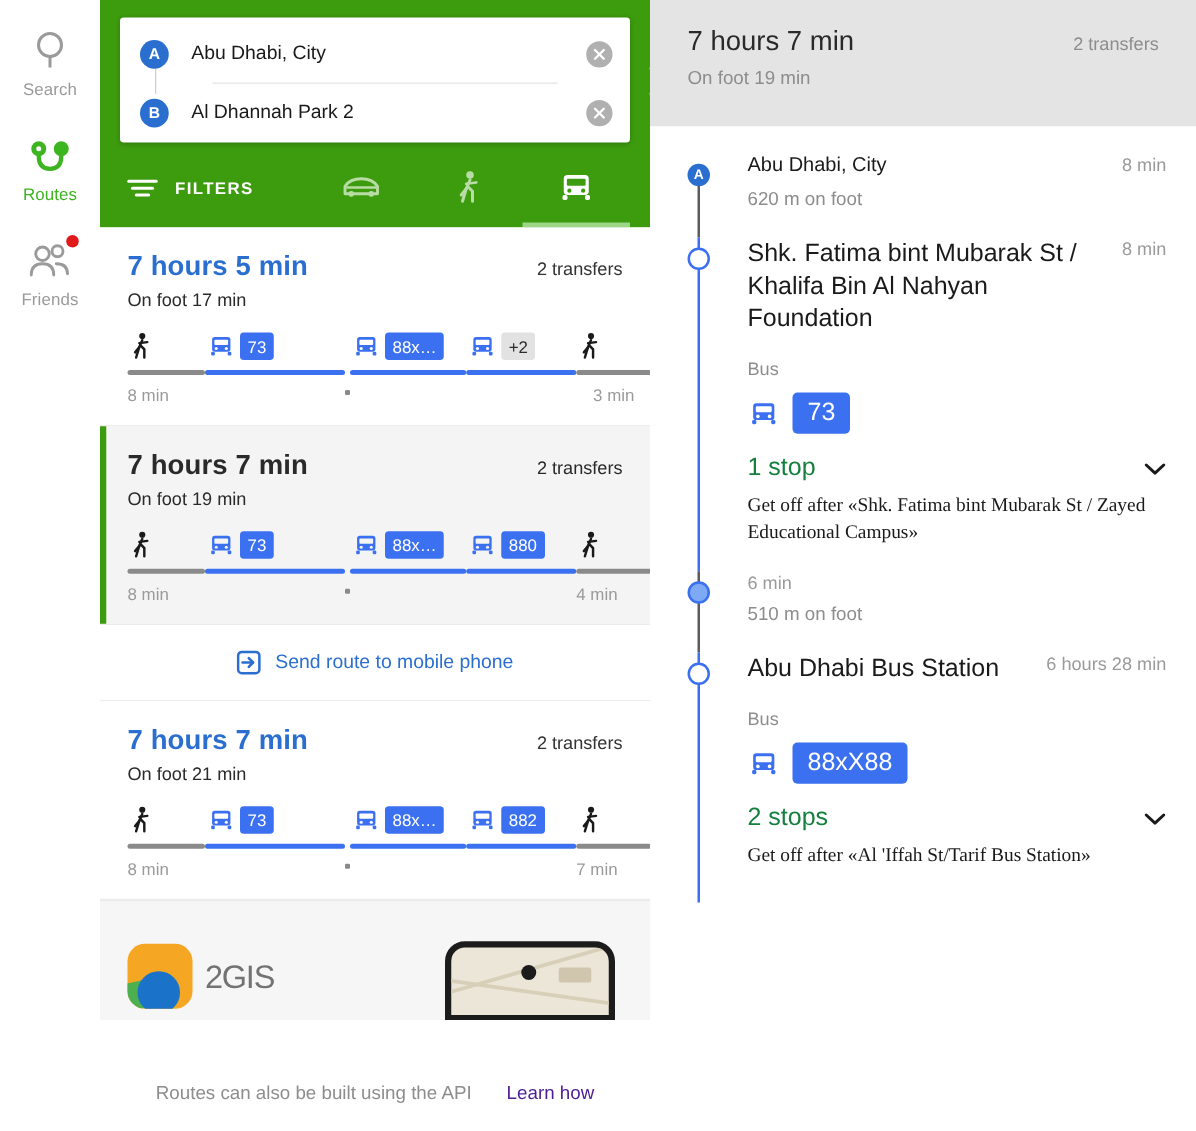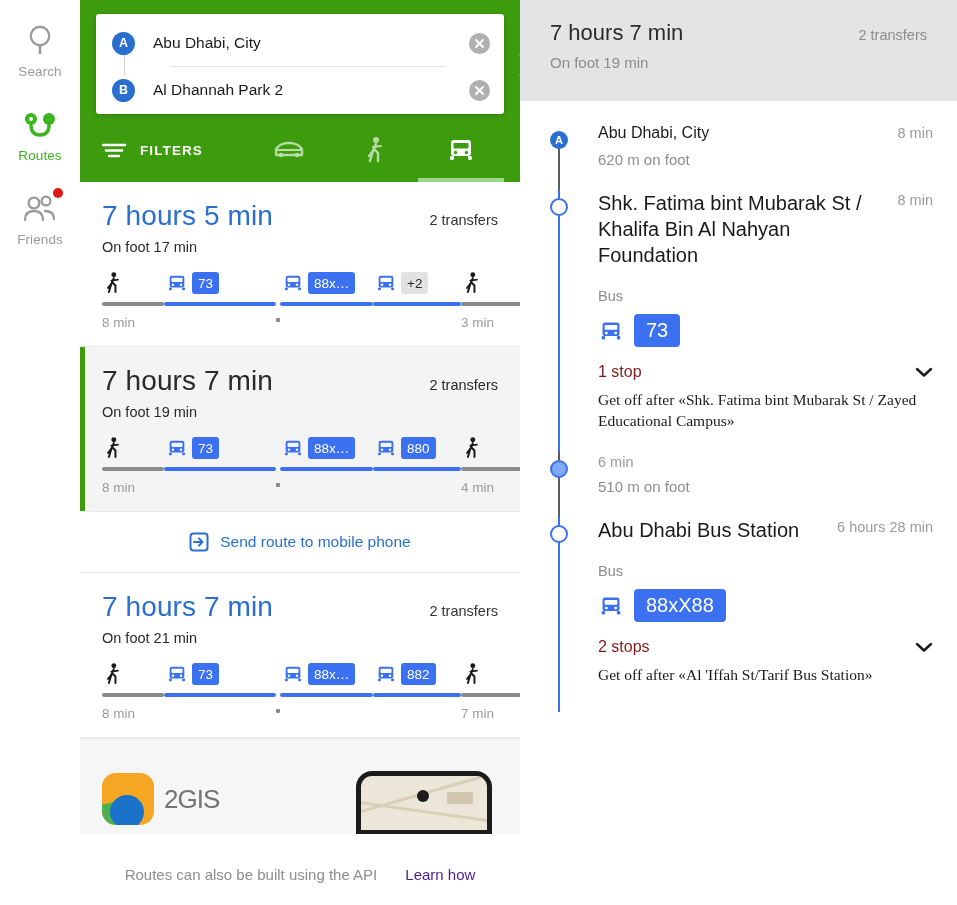--- a/index.html
+++ b/index.html
@@ -69,21 +69,21 @@
   }
 
   
   .routes-scroll { position: absolute; top: 182px; left: 0; right: 0; bottom: 0; overflow: hidden; background: #fff; }
   .route-card {
     padding: 18px 22px 16px 22px; border-bottom: 1px solid #ececec;
     cursor: pointer; position: relative; background: #fff;
   }
   .route-card.selected { background: #f4f4f4; border-left: 5px solid #3d9b0e; padding-left: 17px; border-bottom: none; }
   .rc-top { display: flex; align-items: baseline; justify-content: space-between; }
-  .rc-dur { font-size: 28px; color: #2a6fd0; font-weight: 400; letter-spacing: .1px; }
+  .rc-dur { font-size: 22px; color: #2a6fd0; font-weight: 700; letter-spacing: .1px; }
   .route-card.selected .rc-dur { color: #2a2a2a; }
   .rc-transfers { font-size: 14.5px; color: #333; }
   .route-card.selected .rc-transfers { color: #2a2a2a; }
   .rc-foot { font-size: 14.5px; color: #2a2a2a; margin-top: 7px; }
 
   .seg-wrap { margin-top: 15px; display: flex; align-items: flex-end; }
   .seg { display: flex; flex-direction: column; }
   .seg-icons { display: flex; align-items: center; height: 26px; padding-left: 2px; gap: 4px; }
   .seg-bar { height: 4px; border-radius: 2px; margin-top: 6px; }
   .seg-bar.walk { background: #8a8a8a; }
@@ -148,21 +148,21 @@
   .step-row { display: flex; align-items: flex-start; justify-content: space-between; gap: 14px; }
   .step-title { font-size: 16px; color: #1a1a1a; line-height: 1.28; flex: 1; }
   .step-title.big { font-size: 20px; line-height: 1.3; }
   .step-time { font-size: 14.5px; color: #9a9a9a; white-space: nowrap; padding-top: 2px; }
   .step-sub { font-size: 15px; color: #8d8d8d; margin-top: 8px; }
   .transit-label { font-size: 14.5px; color: #8d8d8d; margin-top: 20px; }
   .transit-badge-row { display: flex; align-items: center; gap: 10px; margin-top: 10px; }
   .big-badge { background: #3b71f0; color: #fff; font-size: 20px; border-radius: 4px;
                padding: 5px 12px; display:flex; align-items:center; }
   .stops-row { display: flex; align-items: center; justify-content: space-between; margin-top: 16px; cursor: pointer; }
-  .stops-text { font-size: 16px; color: #7f1d1d; }
+  .stops-text { font-size: 20px; color: #15803d; }
   .getoff { font-size: 15.5px; color: #1a1a1a; margin-top: 9px; line-height: 1.35; font-family: Liberation Serif, serif; }
   .spacer { height: 26px; }
   svg { display: block; }
 </style>
 </head>
 <body>
 
 <div class="app">
 
   <div class="rail">
@@ -363,21 +363,21 @@
                     <circle cx="20.5" cy="15.5" r="1.7" fill="#fff"></circle>
                     <rect x="4" y="19" width="4" height="4" rx="1.4" fill="#3b71f0"></rect>
                     <rect x="22" y="19" width="4" height="4" rx="1.4" fill="#3b71f0"></rect>
                   </svg>
               </span>
               <span class="badge muted">+2</span>
             </div>
             <div class="seg-bar bus" style="width:88px"></div>
             <div class="seg-time">&nbsp;</div>
           </div>
-          <div class="seg" style="text-align:left">
+          <div class="seg" style="text-align:center">
             <div class="seg-icons" style="justify-content:flex-start">
               <span>
                 <svg width="18" height="24" viewBox="0 0 22 28">
                     <circle cx="12" cy="4" r="3" fill="#1a1a1a"></circle>
                     <path d="M12 8 L9 15 L5 20" fill="none" stroke="#1a1a1a" stroke-width="2.4" stroke-linecap="round"></path>
                     <path d="M10 13 L14 17 L14 25" fill="none" stroke="#1a1a1a" stroke-width="2.4" stroke-linecap="round"></path>
                     <path d="M9 11 L17 10" fill="none" stroke="#1a1a1a" stroke-width="2.2" stroke-linecap="round"></path>
                     <path d="M9 15 L6 25" fill="none" stroke="#1a1a1a" stroke-width="2.4" stroke-linecap="round"></path>
                   </svg>
               </span>

